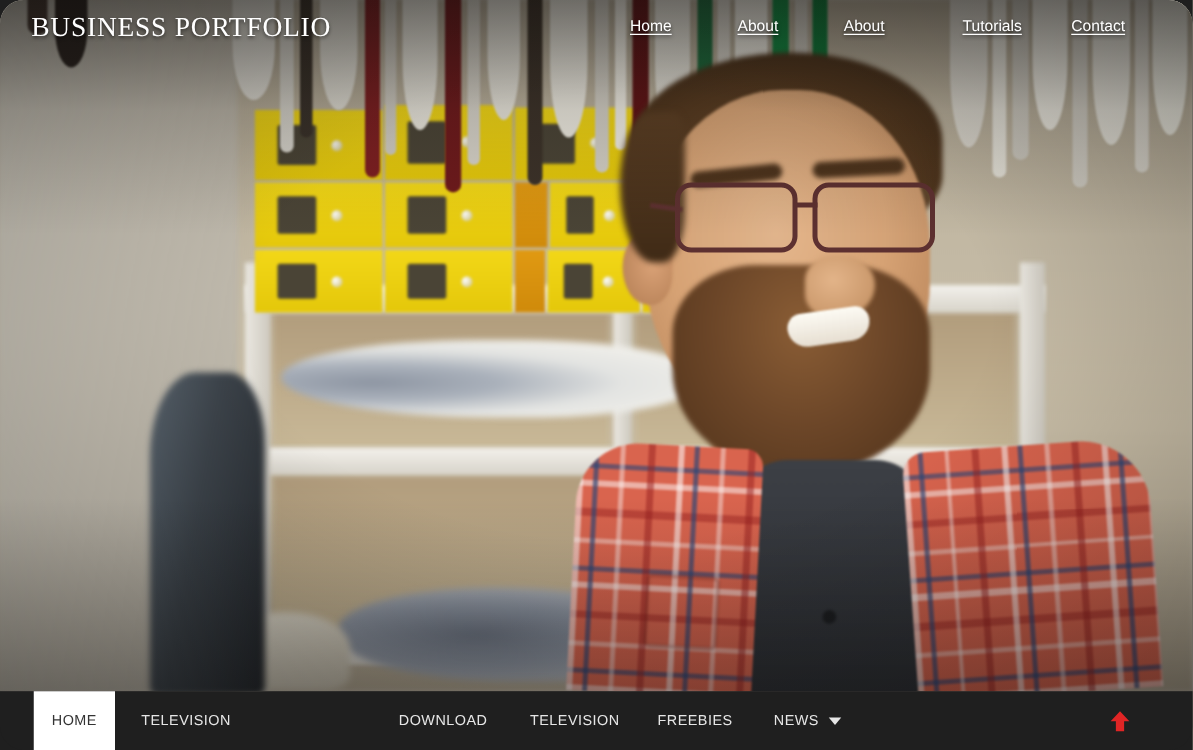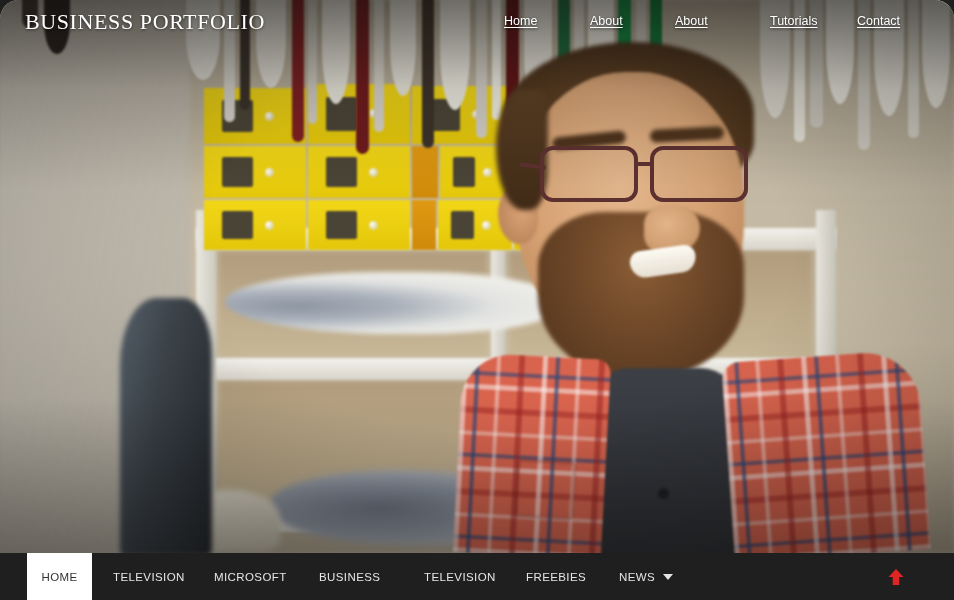--- a/index.html
+++ b/index.html
@@ -463,25 +463,22 @@
 
   <div class="bottom-bar">
 
     <div class="nav-home">
       <span>HOME</span>
     </div>
 
     <div class="nav-item ni0">
       <span>TELEVISION</span>
     </div>
-    <div class="nav-item ni1">
-      <span>MICROSOFT</span>
-    </div>
     <div class="nav-item ni2">
-      <span>BUSINESS</span>
+      <span>DOWNLOAD</span>
     </div>
     <div class="nav-item ni3">
       <span>TELEVISION</span>
     </div>
     <div class="nav-item ni5">
       <span>NEWS</span>
       <i class="caret"></i>
     </div>
     <div class="nav-item ni4">
       <span>FREEBIES</span>

